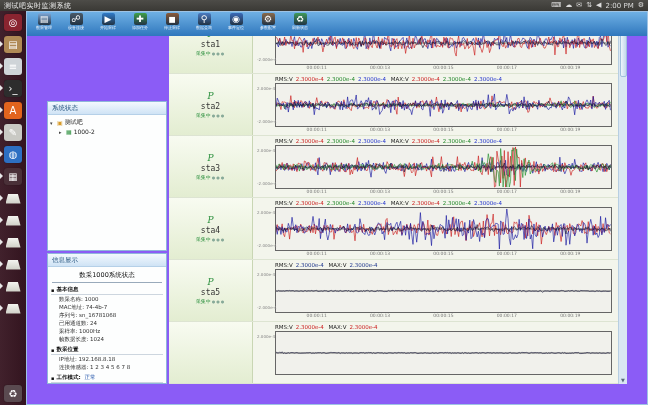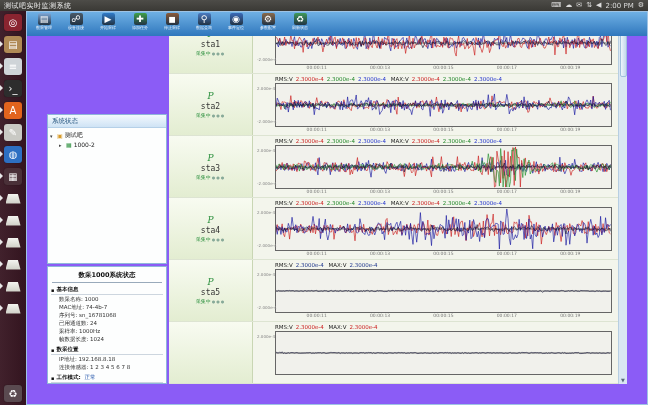--- a/index.html
+++ b/index.html
@@ -50,21 +50,21 @@
   .panel.sys { height:150px; }
   .panel.info { flex:1; }
 
   .tree { padding:3px 2px; font-size:6px; color:#222; }
   .tree-row { display:flex; align-items:center; gap:2px; height:9px; }
   .tree-row.child { padding-left:9px; }
   .tw { font-size:5px; color:#444; width:5px; }
   .ti-root { color:#d79b2a; font-size:6px; }
   .ti-node { color:#2a8f3c; font-size:6px; }
 
-  .info-title { text-align:center; font-size:6.5px; font-weight:bold; color:#111;
+  .info-title { text-align:center; font-size:6.5px; font-weight:normal; color:#111;
     margin:4px 4px 2px 4px; padding-bottom:2px; border-bottom:1px solid #9ab; }
   .sec { margin:2px 3px 0 3px; }
   .sec-h { font-size:5.5px; font-weight:bold; color:#111; display:flex; gap:2px; align-items:center;
     border-bottom:1px solid #cdd6df; padding:1px 0; }
   .sec-h .bullet { font-size:5px; }
   .sec-h .sec-val { color:#2255aa; font-weight:normal; margin-left:2px; }
   .inf-row { font-size:5.5px; color:#333; padding:1px 0 0 8px; white-space:nowrap; }
 
   
   .main { flex:1; display:flex; flex-direction:column; overflow:hidden; }
@@ -245,20 +245,21 @@
                 <div class="tree-row child">
                   <span class="tw">▸</span>
                   <span class="ti-node">▦</span>
                   <span>1000-2</span>
                 </div>
               </div>
             </div>
           </div>
 
           <div class="panel info">
+            <div class="panel-h">信息显示</div>
             <div class="panel-b">
               <div class="info-title">数采1000系统状态</div>
               <div id="info-sections">
                   <div class="sec">
                     <div class="sec-h">
                       <span class="bullet">▪</span>
                       <span>基本信息</span>
                     </div>
                     <div class="inf-row">数采名称: 1000</div>
                     <div class="inf-row">MAC地址: 74-4b-7</div>

